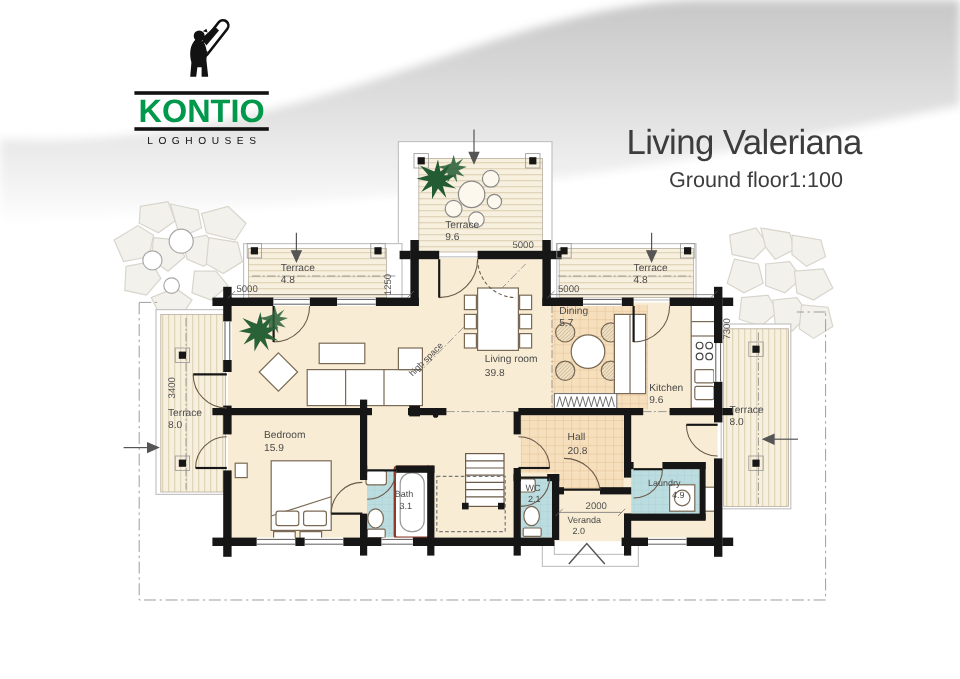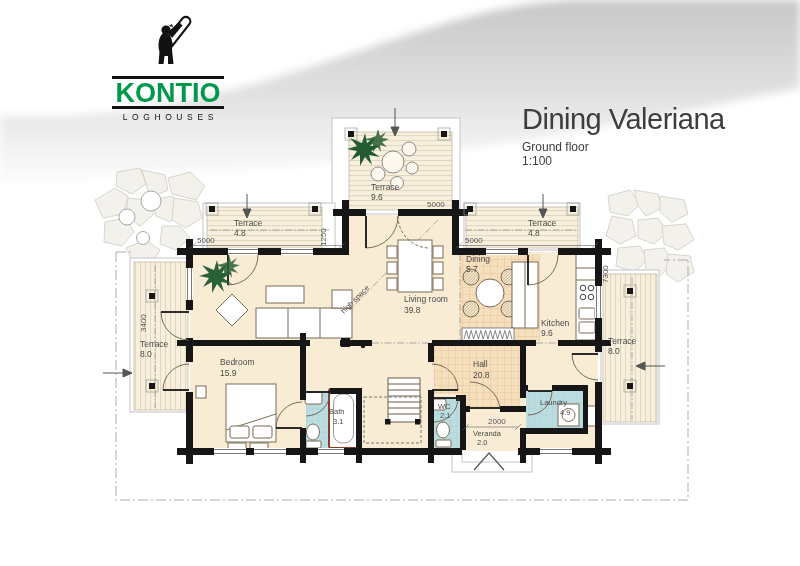--- a/index.html
+++ b/index.html
@@ -8,21 +8,21 @@
   .bg-svg,.plan-svg{position:absolute;left:0;top:0;}
   
   .logo{position:absolute;left:112px;top:14px;width:112px;text-align:center;}
   .logo .bear{display:block;margin:0 auto 2px auto;}
   .logo .rule{height:3px;background:#121212;}
   .logo .brand{display:block;color:#00984a;font-weight:bold;font-size:27px;letter-spacing:0px;line-height:26px;padding:1px 0 0 0;font-family:"Liberation Sans",sans-serif;}
   .logo .tagline{display:block;margin-top:3px;font-size:8.5px;font-weight:normal;color:#121212;letter-spacing:4.6px;text-indent:4.6px;}
   
   .titleblock{position:absolute;left:522px;top:103px;width:216px;}
   .titleblock h1{margin:0;font-size:29px;font-weight:400;color:#3d3d3d;letter-spacing:-0.5px;font-family:"Liberation Sans",sans-serif;}
-  .titleblock .sub{display:flex;justify-content:flex-start;margin-top:4px;font-size:12px;color:#3d3d3d;flex-direction:column;}
+  .titleblock .sub{display:flex;justify-content:center;margin-top:4px;font-size:18px;color:#3d3d3d;}
   text{font-family:"Liberation Sans",sans-serif;fill:#4a4a4a;}
   .rlab{font-size:8.5px;}
   .rlab-s{font-size:7.5px;}
   .dim{font-size:8px;fill:#555;}
 </style>
 </head>
 <body>
 
 <div class="page">
 
@@ -52,21 +52,21 @@
         <path d="M22,23 L31,29 L29,33 L20,28 Z"></path>
       </g>
     </svg>
     <div class="rule"></div>
     <span class="brand">KONTIO</span>
     <div class="rule"></div>
     <span class="tagline">LOGHOUSES</span>
   </div>
 
   <div class="titleblock">
-    <h1>Dining Valeriana</h1>
+    <h1>Living Valeriana</h1>
     <div class="sub">
       <span>Ground floor</span>
       <span>1:100</span>
     </div>
   </div>
 
   <svg class="plan-svg" width="800" height="566" viewBox="0 0 800 566">
     <defs>
       <pattern id="deckH" width="5" height="5" patternUnits="userSpaceOnUse">
         <rect width="5" height="5" fill="#f8f0de"></rect>

